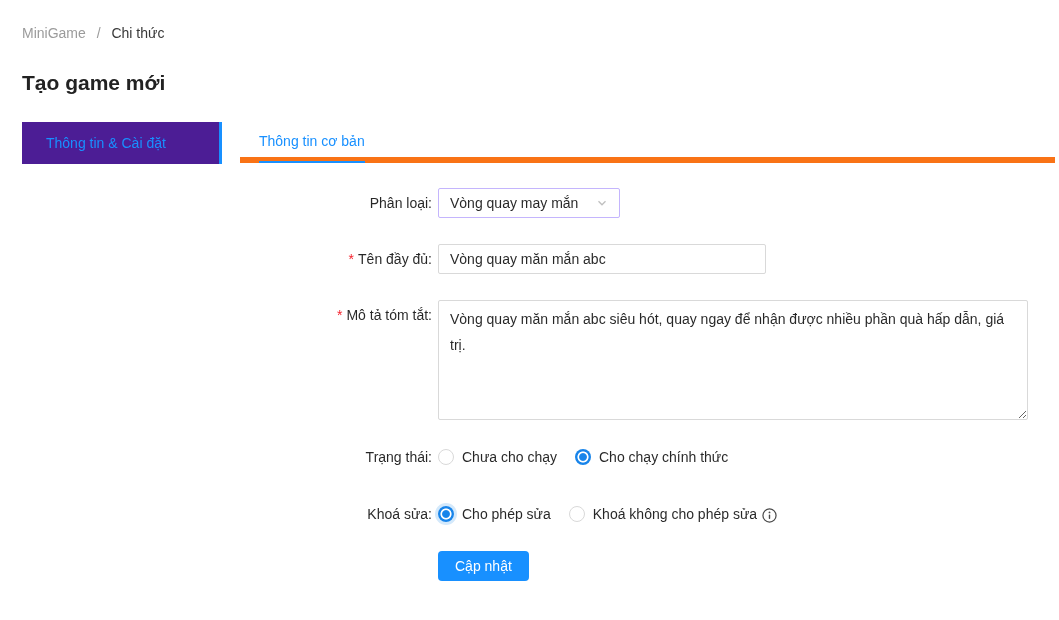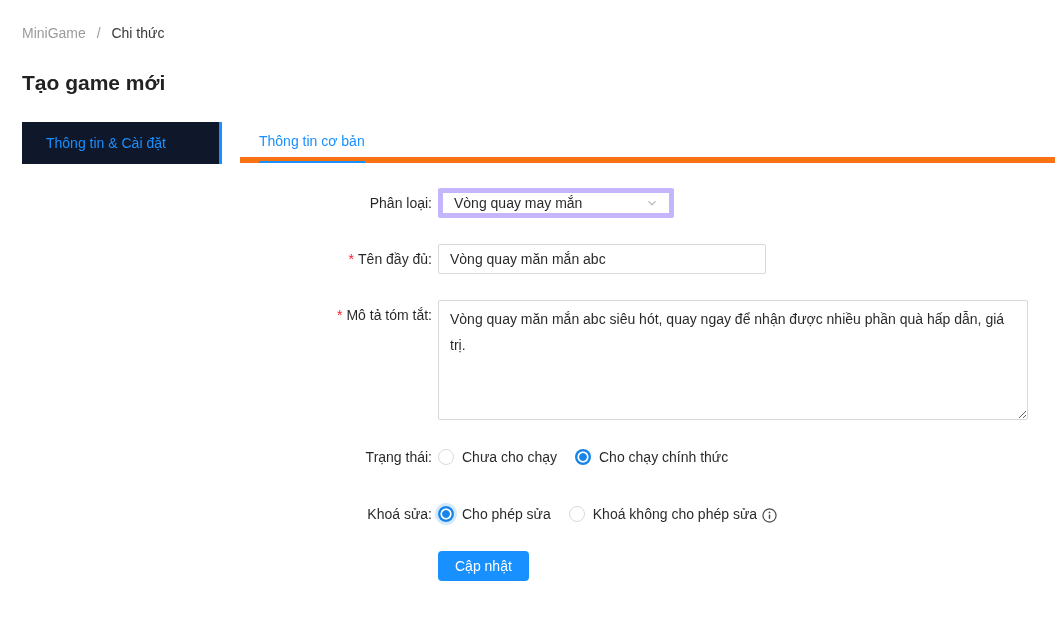--- a/index.html
+++ b/index.html
@@ -20,21 +20,21 @@
 
   
   .page-title { margin: 30px 0 0 22px; font-size: 21px; font-weight: bold; color: #222; }
 
   
   .main { display: flex; margin-top: 27px; align-items: flex-start; }
 
   .side-menu { width: 200px; margin-left: 22px; flex: none; }
   .side-menu-item {
     height: 42px; line-height: 42px;
-    background: #0f172a; color: #1890ff;
+    background: #4c1d95; color: #1890ff;
     padding-left: 24px;
     border-right: 3px solid #1890ff;
     cursor: pointer;
   }
 
   .content { flex: 1; margin-left: 18px; margin-right: 4px; }
 
   
   .tabbar { border-bottom: 6px solid #f97316; padding-left: 19px; height: 41px; }
   .tab {
@@ -48,22 +48,22 @@
   .form-row { display: flex; align-items: flex-start; margin-bottom: 26px; }
   .form-label {
     width: 198px; flex: none;
     text-align: right; padding-right: 6px;
     line-height: 30px; color: rgba(0,0,0,.85);
     white-space: nowrap;
   }
   .req { color: #f5222d; margin-right: 4px; font-size: 14px; }
 
   .select-box {
-    width: 236px; height: 30px;
-    border: 5px solid #c4b5fd; border-radius: 2px;
+    width: 182px; height: 30px;
+    border: 1px solid #c4b5fd; border-radius: 2px;
     background: #fff; padding: 0 11px;
     display: flex; align-items: center; justify-content: space-between;
     cursor: pointer; color: rgba(0,0,0,.85);
   }
   .select-box .arrow { display: inline-flex; margin-left: 8px; }
 
   .text-input {
     width: 328px; height: 30px;
     border: 1px solid #d9d9d9; border-radius: 2px;
     padding: 0 11px; font: inherit; color: rgba(0,0,0,.85);

